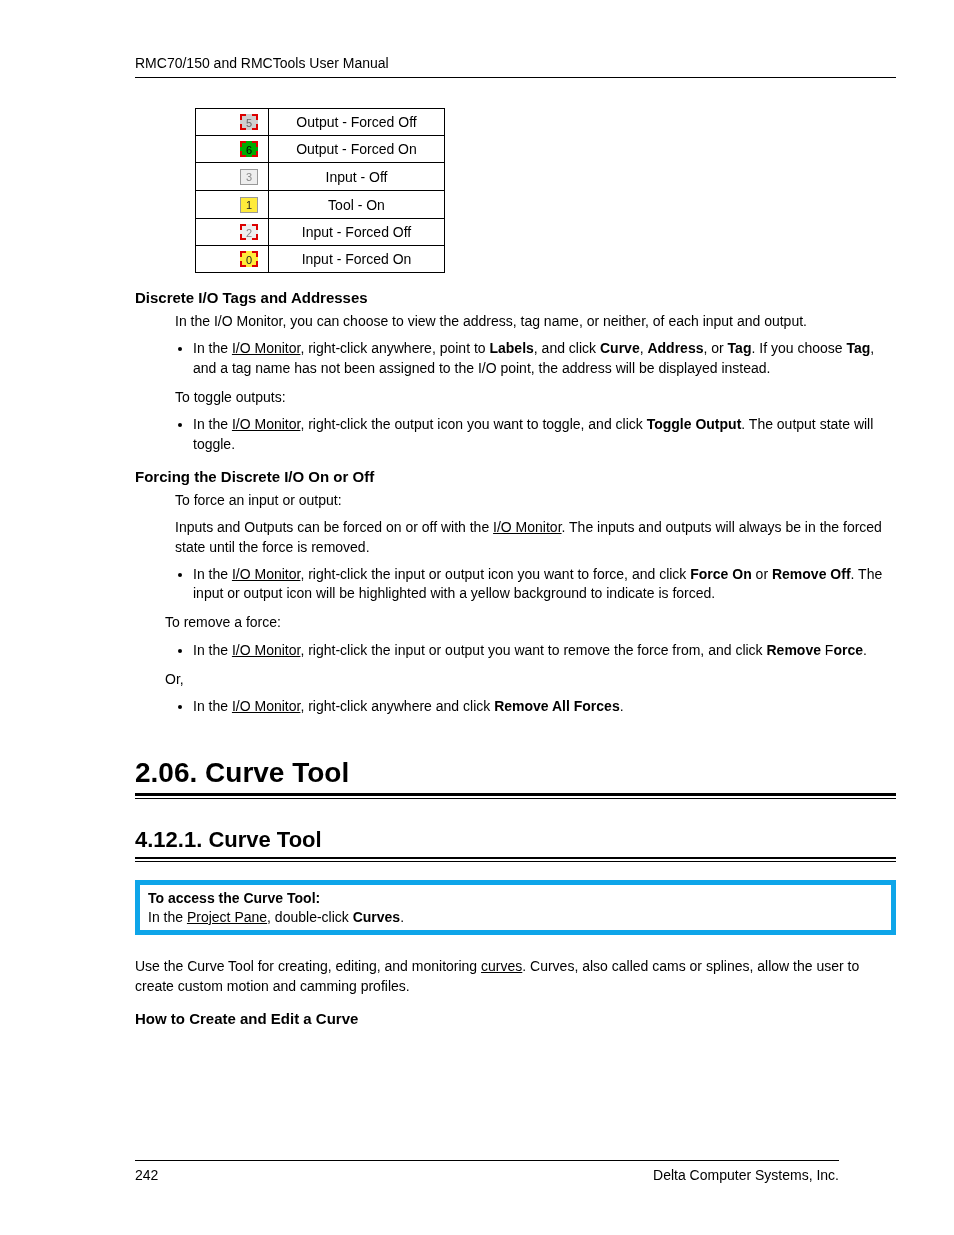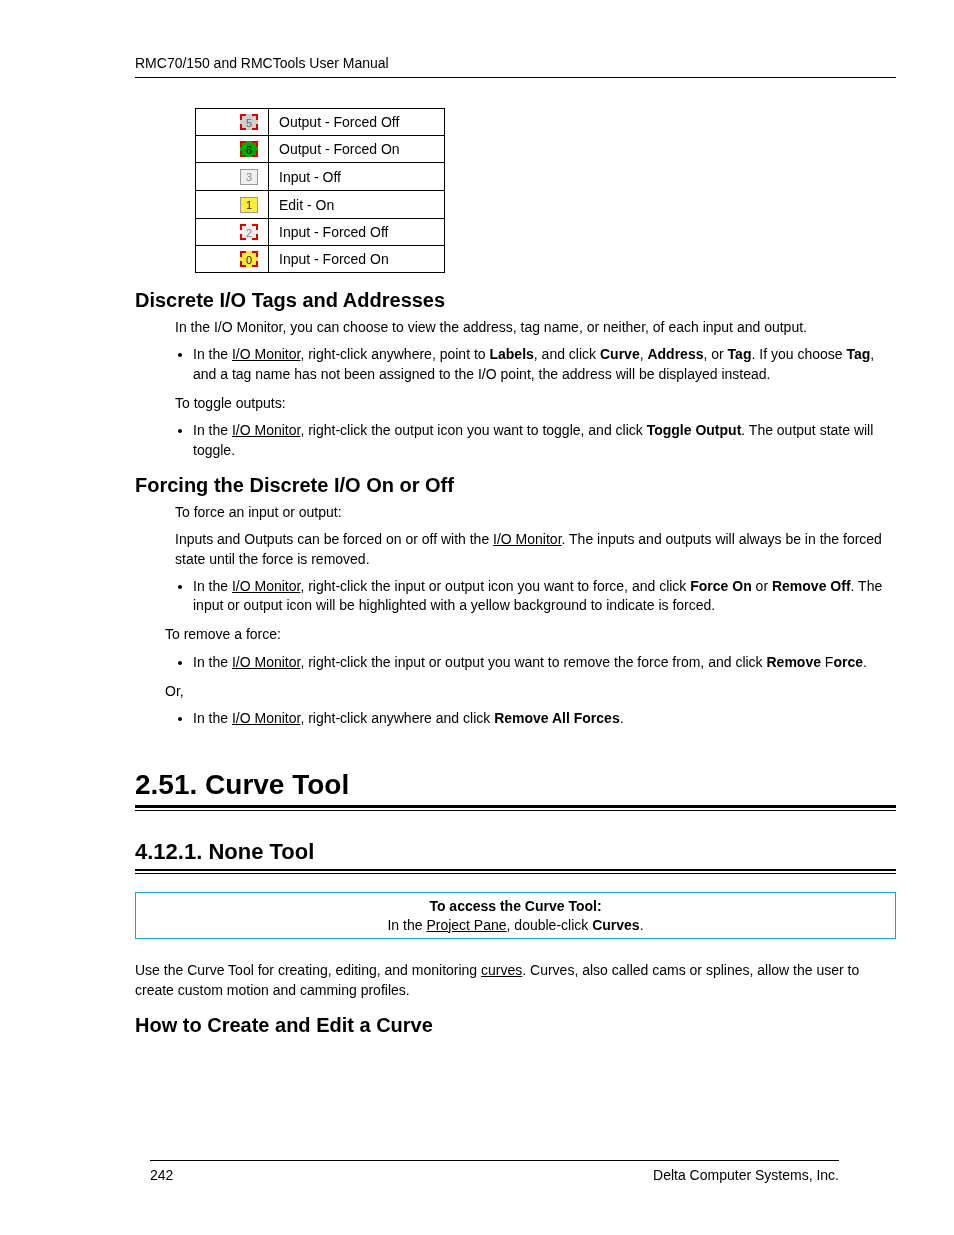--- a/index.html
+++ b/index.html
@@ -37,33 +37,34 @@
     padding: 5px 10px;
     font-size: 14px;
     vertical-align: middle;
   }
   .io-table td.icon-cell {
     text-align: right;
     width: 52px;
   }
   .io-table td.label-cell {
     width: 155px;
+    text-align: center;
   }
   .io-icon {
     display: inline-block;
     width: 18px;
     height: 16px;
     line-height: 14px;
     text-align: center;
     font-size: 11px;
     font-family: Arial, sans-serif;
     box-sizing: border-box;
   }
   h3.sec {
-    font-size: 20px;
+    font-size: 15px;
     font-weight: bold;
     margin: 14px 0 6px 0;
   }
   p.body {
     margin: 4px 0 8px 40px;
     line-height: 1.38;
   }
   p.body-noindent {
     margin: 4px 0 8px 30px;
     line-height: 1.38;
@@ -100,34 +101,33 @@
     margin: 14px 0 4px 0;
   }
   .h2-rule {
     border: none;
     border-top: 2px solid #000;
     border-bottom: 1px solid #000;
     height: 2px;
     margin: 0 0 18px 0;
   }
   .access-box {
-    border: 1px solid #0ea5e9;
+    border: 5px solid #0ea5e9;
     padding: 4px 8px;
     margin: 0 0 22px 0;
     line-height: 1.35;
-    text-align: center;
   }
   p.plain {
     margin: 6px 0 8px 0;
     line-height: 1.38;
   }
   .footer {
     position: absolute;
     bottom: 52px;
-    left: 150px;
+    left: 135px;
     right: 115px;
   }
   .footer-rule {
     border: none;
     border-top: 1px solid #000;
     margin: 0 0 6px 0;
   }
   .footer-row {
     display: flex;
     justify-content: space-between;
@@ -150,21 +150,21 @@
     <tr>
       <td class="icon-cell"><span class="io-icon" style="background:#0a0;border:2px dashed #d00;color:#000;">6</span></td>
       <td class="label-cell">Output - Forced On</td>
     </tr>
     <tr>
       <td class="icon-cell"><span class="io-icon" style="background:#eee;border:1px solid #999;color:#888;">3</span></td>
       <td class="label-cell">Input - Off</td>
     </tr>
     <tr>
       <td class="icon-cell"><span class="io-icon" style="background:#ffeb3b;border:1px solid #999;color:#222;">1</span></td>
-      <td class="label-cell">Edit - On</td>
+      <td class="label-cell">Tool - On</td>
     </tr>
     <tr>
       <td class="icon-cell"><span class="io-icon" style="background:#eee;border:2px dashed #d00;color:#888;">2</span></td>
       <td class="label-cell">Input - Forced Off</td>
     </tr>
     <tr>
       <td class="icon-cell"><span class="io-icon" style="background:#ffeb3b;border:2px dashed #d00;color:#222;">0</span></td>
       <td class="label-cell">Input - Forced On</td>
     </tr>
   </tbody>
@@ -201,24 +201,24 @@
       <span>In the </span><span class="under">I/O Monitor</span><span>, right-click the input or output you want to remove the force from, and click </span><b>Remove </b><span>F</span><b>orce</b><span>.</span>
     </li>
   </ul>
   <p class="body-noindent">Or,</p>
   <ul class="bul">
     <li>
       <span>In the </span><span class="under">I/O Monitor</span><span>, right-click anywhere and click </span><b>Remove All Forces</b><span>.</span>
     </li>
   </ul>
 
-  <h1 class="h1">2.51. Curve Tool</h1>
+  <h1 class="h1">2.06. Curve Tool</h1>
   <hr class="h1-rule">
 
-  <h2 class="h2">4.12.1. None Tool</h2>
+  <h2 class="h2">4.12.1. Curve Tool</h2>
   <hr class="h2-rule">
 
   <div class="access-box">
     <b>To access the Curve Tool:</b><br>
     <span>In the </span><span class="under">Project Pane</span><span>, double-click </span><b>Curves</b><span>.</span>
   </div>
 
   <p class="plain">
     <span>Use the Curve Tool for creating, editing, and monitoring </span><span class="under">curves</span><span>. Curves, also called cams or splines, allow the user to create custom motion and camming profiles.</span>
   </p>

